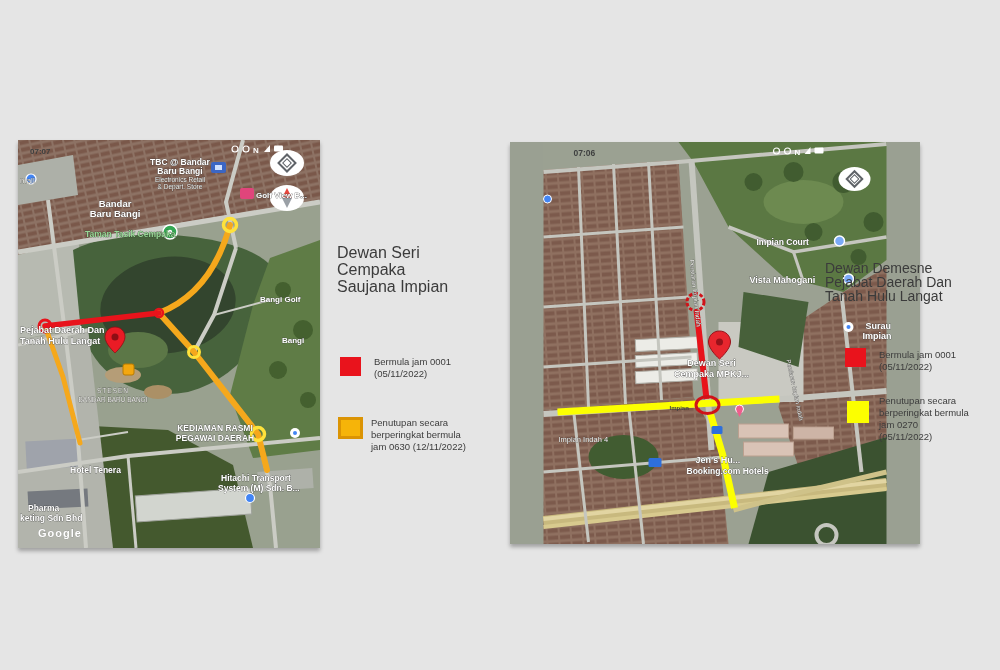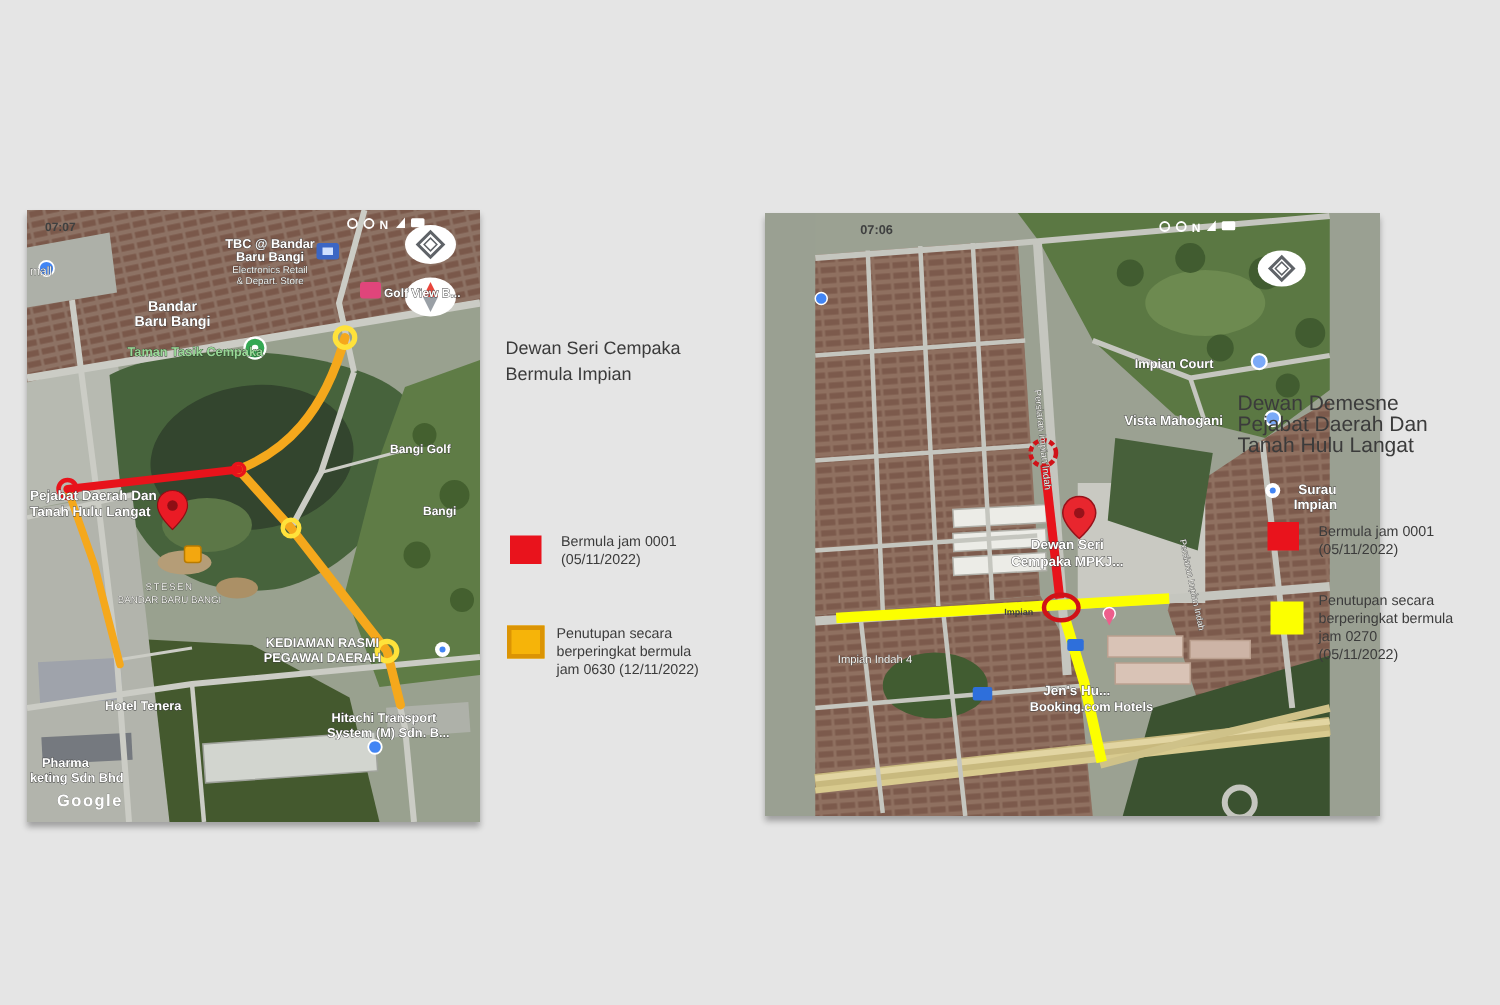--- a/index.html
+++ b/index.html
@@ -3,21 +3,21 @@
 <meta charset="utf-8">
 <style>
   html,body{margin:0;padding:0;background:#fff;}
   .page{position:relative;width:1000px;height:670px;background:#e5e5e5;overflow:hidden;
         font-family:"Liberation Sans",sans-serif;}
   .map-figure{position:absolute;box-shadow:0 3px 4px rgba(0,0,0,.30);background:#9aa092;}
   .left-map{left:18px;top:140px;width:302px;height:408px;}
   .right-map{left:498px;top:142px;width:410px;height:402px;margin-left:12px;}
   .map-figure svg{display:block;width:100%;height:100%;}
   .annotation{position:absolute;color:#3b3b3b;}
-  .left-title{left:337px;top:224px;width:140px;font-size:12px;line-height:17px;}
+  .left-title{left:337px;top:244px;width:140px;font-size:16px;line-height:17px;}
   .right-title{left:825px;top:261px;width:130px;font-size:14px;line-height:14px;}
   .swatch{position:absolute;}
   .swatch-red-left{left:340px;top:357px;width:21px;height:19px;background:#e9131c;}
   .swatch-orange-left{left:338px;top:417px;width:19px;height:16px;background:#f6b409;border:3px solid #db9404;}
   .swatch-red-right{left:845px;top:348px;width:21px;height:19px;background:#e9131c;}
   .swatch-yellow-right{left:847px;top:401px;width:22px;height:22px;background:#fcff00;}
   .legend-text{position:absolute;font-size:9.5px;line-height:12px;color:#3c3c3c;}
   .legend-text-red-left{left:374px;top:356px;}
   .legend-text-orange-left{left:371px;top:417px;}
   .legend-text-red-right{left:879px;top:349px;}
@@ -280,21 +280,21 @@
       <text x="319" y="197" font-size="9" class="ml">Impian</text>
       <text x="243" y="218" font-size="6" class="mlp" transform="rotate(78 243 218)">Persiaran Impian Indah</text>
       <text x="15" y="300" font-size="7.5" class="mlp">Impian Indah 4</text>
       <text x="152" y="321" font-size="9" class="ml">Jen's Hu...</text>
       <text x="143" y="332" font-size="8.5" class="ml">Booking.com Hotels</text>
     </svg>
   </div>
 
   <div class="annotation left-title">
     <div>Dewan Seri Cempaka</div>
-    <div>Bermula Impian</div>
+    <div>Saujana Impian</div>
   </div>
 
   <div class="swatch swatch-red-left"></div>
   <div class="legend-text legend-text-red-left">
     <div>Bermula jam 0001</div>
     <div>(05/11/2022)</div>
   </div>
 
   <div class="swatch swatch-orange-left"></div>
   <div class="legend-text legend-text-orange-left">

